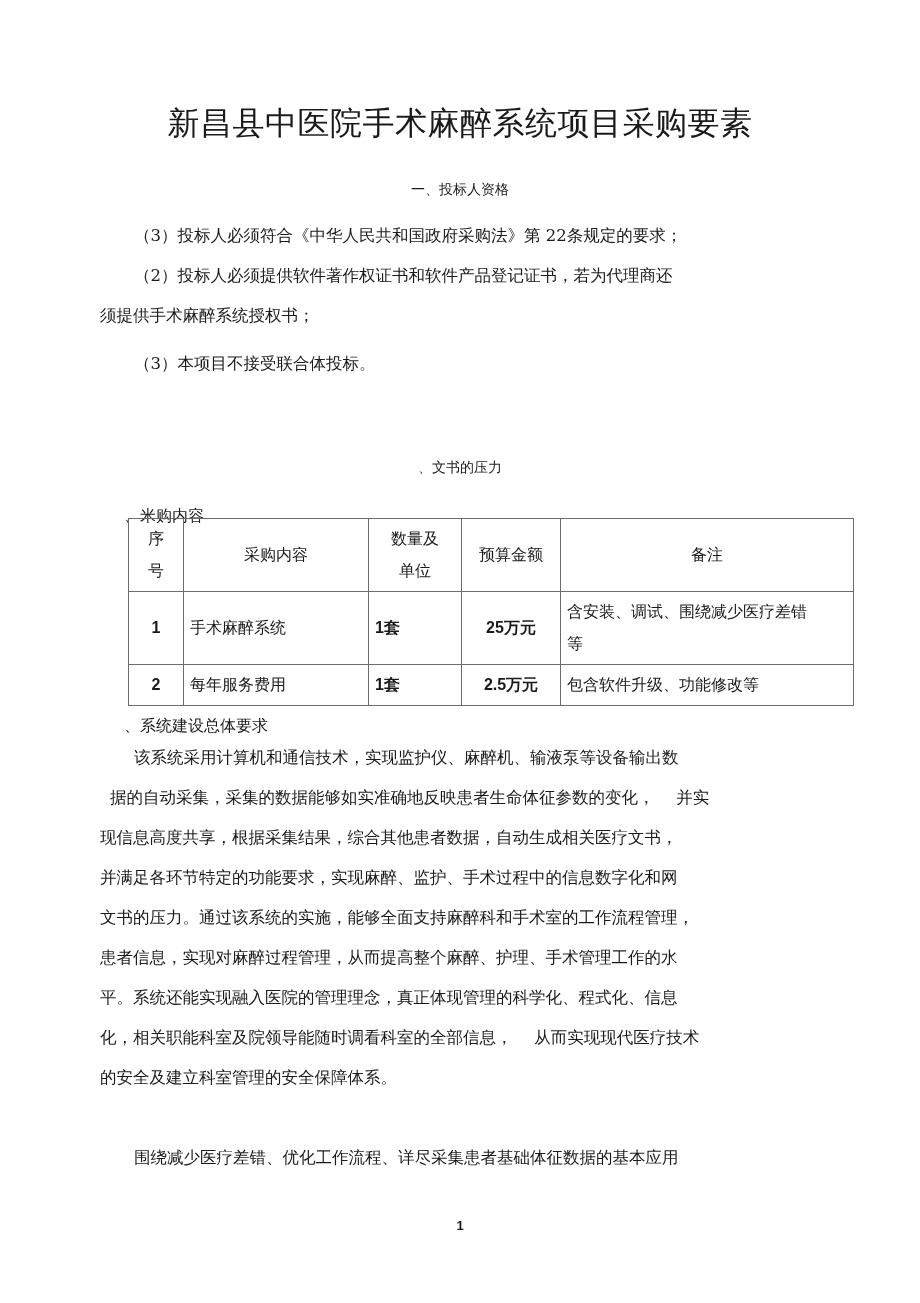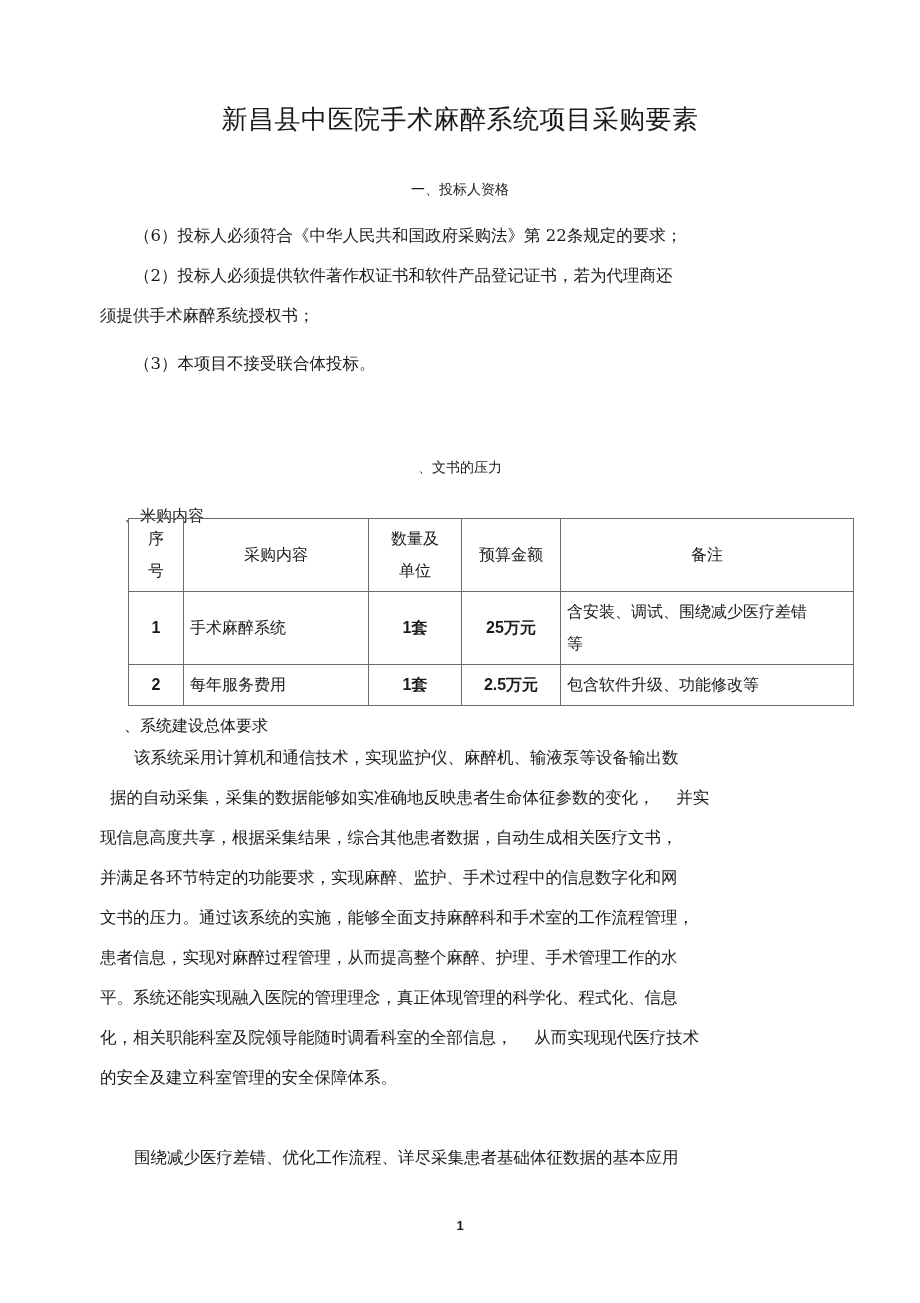--- a/index.html
+++ b/index.html
@@ -23,21 +23,21 @@
   .content {
     position: absolute;
     left: 100px;
     top: 0;
     width: 720px;
   }
 
   
   .doc-title {
     text-align: center;
-    font-size: 26px;
+    font-size: 32px;
     font-weight: normal;
     letter-spacing: 0.5px;
     margin: 0;
     padding: 0;
     position: absolute;
     left: 0;
     top: 103px;
     width: 720px;
     line-height: 1.25;
     white-space: nowrap;
@@ -92,21 +92,21 @@
   .proc-table td {
     border: 1px solid #6b6b6b;
     font-size: 16px;
     padding: 4px 6px;
     vertical-align: middle;
     line-height: 32px;
     color: #1a1a1a;
   }
   .col-seq    { width: 42px;  text-align: center; }
   .col-name   { width: 172px; text-align: left; padding-left: 10px; }
-  .col-qty    { width: 80px;  text-align: center; }
+  .col-qty    { width: 80px;  }
   .col-budget { width: 86px;  text-align: center; }
   .col-note   { width: 280px; text-align: left; padding-left: 10px; }
 
   .th-cell { text-align: center; }
   .th-stack {
     display: block;
     text-align: center;
     line-height: 32px;
   }
   .num-bold {
@@ -134,21 +134,21 @@
 
 <div class="page">
 
   <div class="content">
 
     <h1 class="doc-title">新昌县中医院手术麻醉系统项目采购要素</h1>
 
     <div class="section-heading" style="top: 180px;">一、投标人资格</div>
 
     <div class="para" style="top: 216px; left: 0; width: 720px;">
-      <span class="para-line indent2">（6）投标人必须符合《中华人民共和国政府采购法》第 22条规定的要求；</span>
+      <span class="para-line indent2">（3）投标人必须符合《中华人民共和国政府采购法》第 22条规定的要求；</span>
     </div>
 
     <div class="para" style="top: 256px; left: 0; width: 720px;">
       <span class="para-line indent2">（2）投标人必须提供软件著作权证书和软件产品登记证书，若为代理商还</span>
       <span class="para-line">须提供手术麻醉系统授权书；</span>
     </div>
 
     <div class="para" style="top: 344px; left: 0; width: 720px;">
       <span class="para-line indent2">（3）本项目不接受联合体投标。</span>
     </div>

